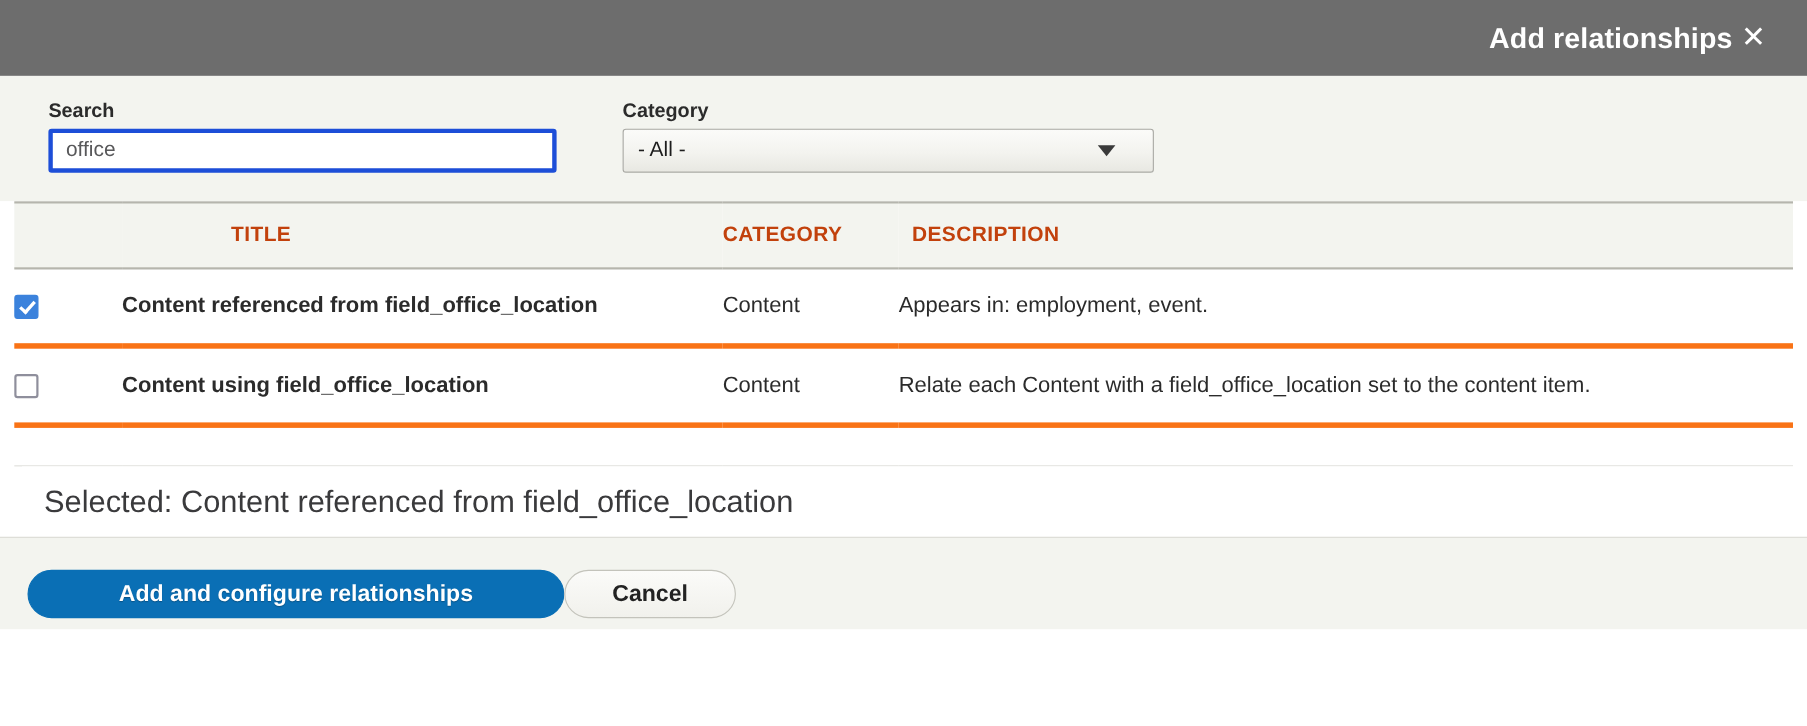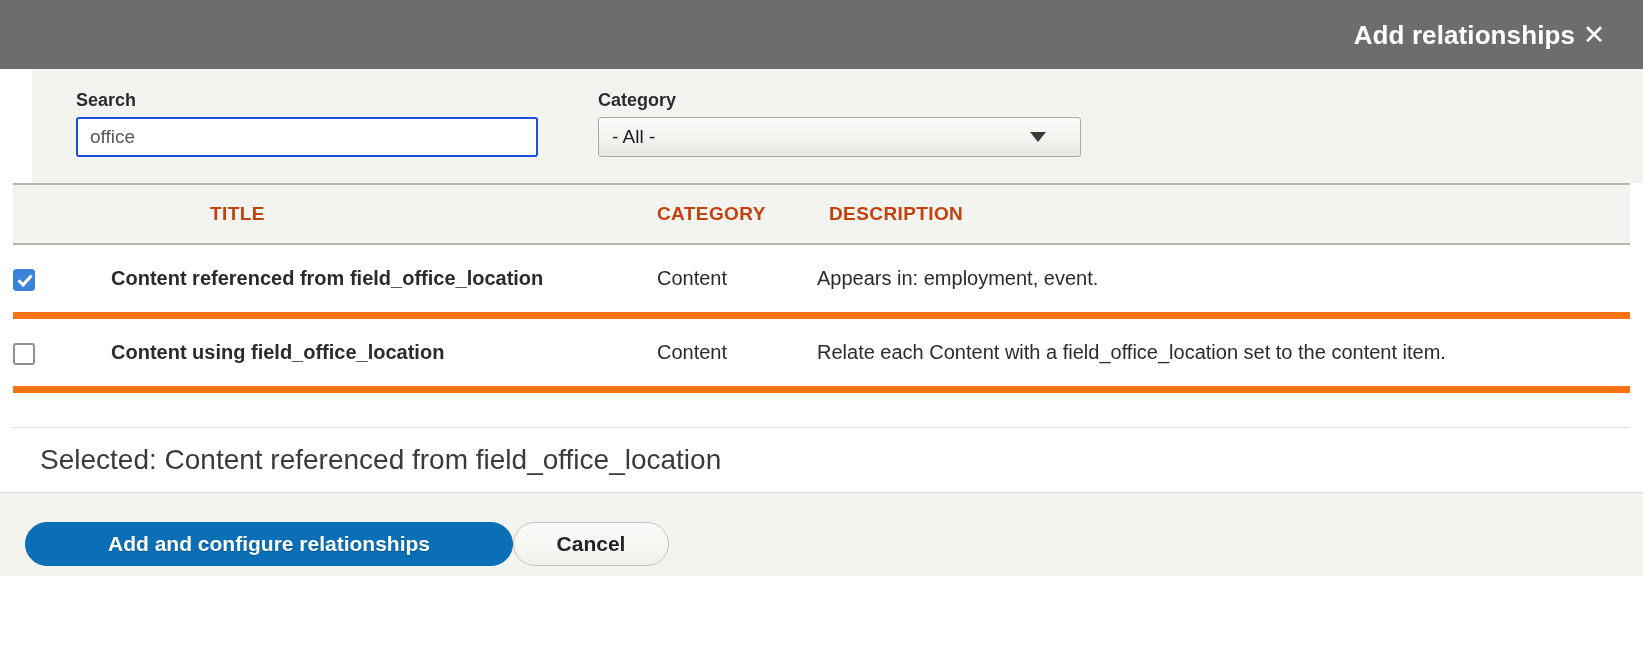--- a/index.html
+++ b/index.html
@@ -63,38 +63,37 @@
 
   
   .filters {
     background: #f3f4ef;
     padding: 22px 0 26px 44px;
     display: flex;
     align-items: flex-start;
     gap: 60px;
     flex: none;
     box-sizing: border-box;
-    margin-left: 32px;
   }
   .field {
     display: flex;
     flex-direction: column;
   }
   .field-label {
     font-size: 18px;
     font-weight: bold;
     color: #2b2b2b;
     margin-bottom: 8px;
     line-height: 1;
   }
   .search-input {
     width: 462px;
     height: 40px;
     box-sizing: border-box;
-    border: 2px solid #1d4ed8;
+    border: 4px solid #1d4ed8;
     border-radius: 3px;
     background: #ffffff;
     padding: 12px 12px;
     font-size: 19px;
     color: #58585a;
     font-family: "Liberation Sans", sans-serif;
     outline: none;
   }
   .select-wrap {
     position: relative;
@@ -157,21 +156,21 @@
   .col-check { width: 98px; }
   .col-title { width: 546px; }
   .col-cat   { width: 160px; }
   .col-desc  { width: auto; }
 
   th.th-title { padding-left: 99px !important; }
   th.th-cat   { padding-left: 0 !important; }
   th.th-desc  { padding-left: 12px !important; }
 
   table.rel-table tbody td {
-    border-bottom: 7px solid #f97316;
+    border-bottom: 5px solid #f97316;
     vertical-align: middle;
     padding: 20px 0;
     font-size: 20px;
     color: #2b2b2b;
     line-height: 1.36;
   }
   td.cell-check {
     text-align: left;
     padding-left: 27px;
     vertical-align: middle;

